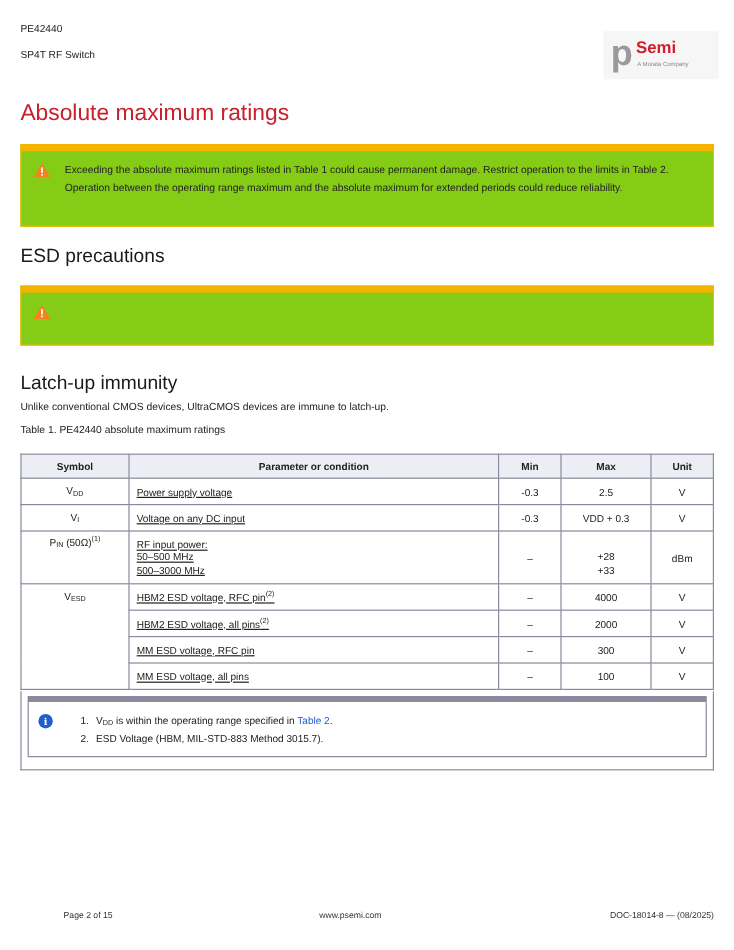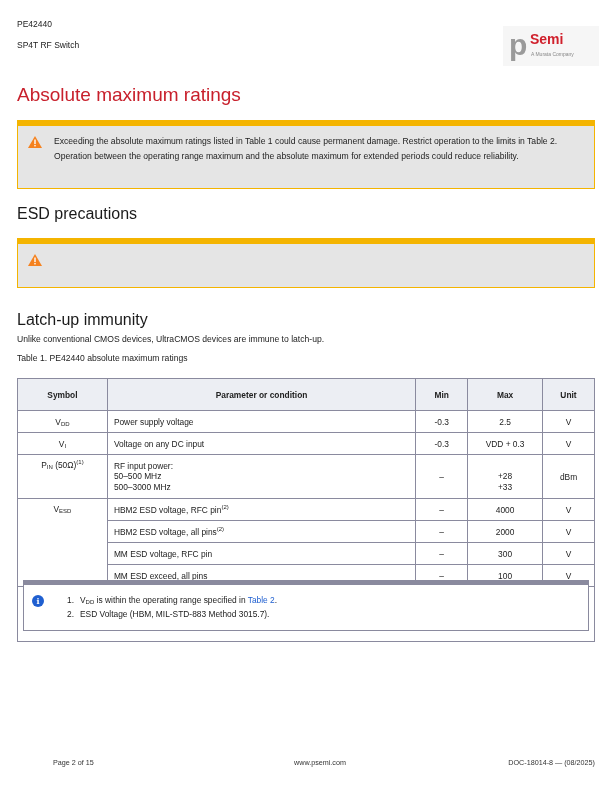--- a/index.html
+++ b/index.html
@@ -29,38 +29,38 @@
     .h1 {
       position: absolute; left: 17px; top: 84px; font-size: 19px; color: #c8202c;
       font-weight: normal;
     }
     .h2 {
       position: absolute; left: 17px; font-size: 16px; color: #1a1a1a; font-weight: normal;
     }
     .warn-box {
       position: absolute; left: 17px; width: 578px;
       border: 1px solid #f4b400; border-top: 6px solid #f4b400;
-      background: #e5e5e5;
+      background: #84cc16;
       padding: 8px 12px 8px 36px;
       font-size: 8.6px; line-height: 15px; color: #222;
     }
     .warn-icon {
       position: absolute; left: 10px; top: 10px; width: 14px; height: 12px;
     }
     .body-text { position: absolute; left: 17px; font-size: 8.6px; color: #222; }
     table.spec {
       position: absolute; left: 17px; top: 378px; width: 578px;
       border-collapse: collapse; font-size: 8.4px; color: #222;
     }
     table.spec th, table.spec td {
       border: 1px solid #8a8a9e; padding: 0 6px; height: 22px; vertical-align: middle;
     }
-    table.spec th { background: #eceef3; font-weight: bold; text-align: center; height: 32px; }
+    table.spec th { background: #eceef3; font-weight: bold; text-align: center; height: 20px; }
     table.spec td.c { text-align: center; }
-    table.spec td.l { text-align: left; }
+    table.spec td.l { text-align: left; text-decoration: underline; }
     sub, sup { font-size: 6px; }
     sub { vertical-align: -1px; }
     sup { vertical-align: 4px; }
     .notes-wrap {
       position: absolute; left: 17px; top: 576px; width: 578px; height: 66px;
       border: 1px solid #8a8a9e; border-top: none;
     }
     .notes-box {
       position: absolute; left: 5px; top: 4px; width: 566px; height: 51px;
       border: 1px solid #8a8a9e; border-top: 5px solid #8a8a9e;
@@ -171,21 +171,21 @@
       <td class="c">2000</td>
       <td class="c">V</td>
     </tr>
     <tr>
       <td class="l">MM ESD voltage, RFC pin</td>
       <td class="c">–</td>
       <td class="c">300</td>
       <td class="c">V</td>
     </tr>
     <tr>
-      <td class="l">MM ESD exceed, all pins</td>
+      <td class="l">MM ESD voltage, all pins</td>
       <td class="c">–</td>
       <td class="c">100</td>
       <td class="c">V</td>
     </tr>
   </tbody>
 </table>
 
 <div class="notes-wrap">
   <div class="notes-box">
     <div class="info-icon">i</div>
@@ -194,14 +194,14 @@
         <span class="n">1.</span><span>V</span><sub>DD</sub><span> is within the operating range specified in </span><span class="link">Table 2</span><span>.</span>
       </div>
       <div>
         <span class="n">2.</span><span>ESD Voltage (HBM, MIL-STD-883 Method 3015.7).</span>
       </div>
     </div>
   </div>
 </div>
 
 <div class="footer" style="left:17px;margin-left:36px;">Page 2 of 15</div>
-<div class="footer" style="left:294px;">www.psemi.com</div>
+<div class="footer" style="left:266px;">www.psemi.com</div>
 <div class="footer" style="right:17px;">DOC-18014-8 — (08/2025)</div>
 
 </body></html>

